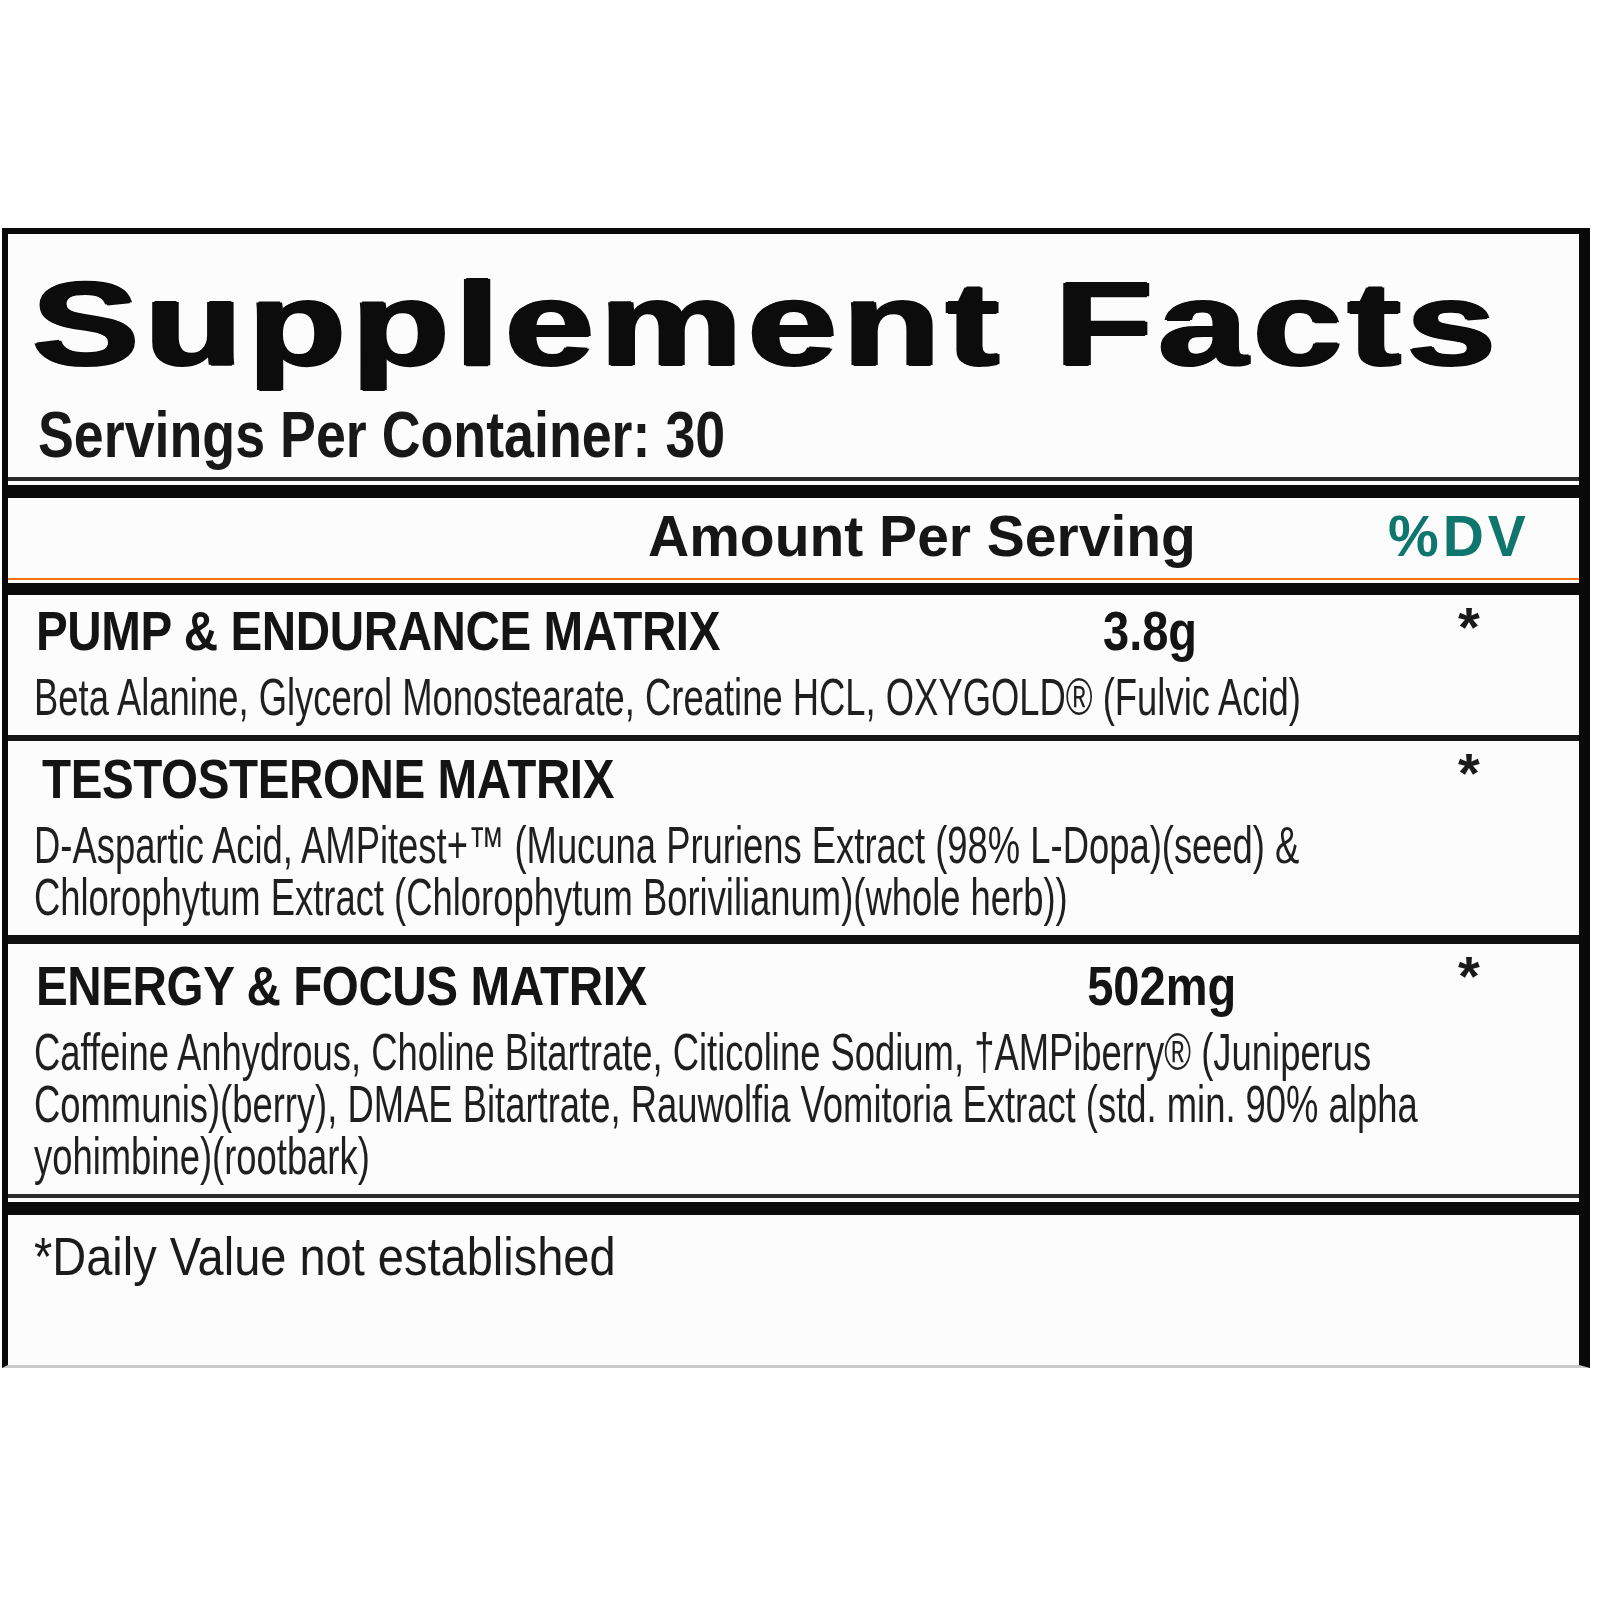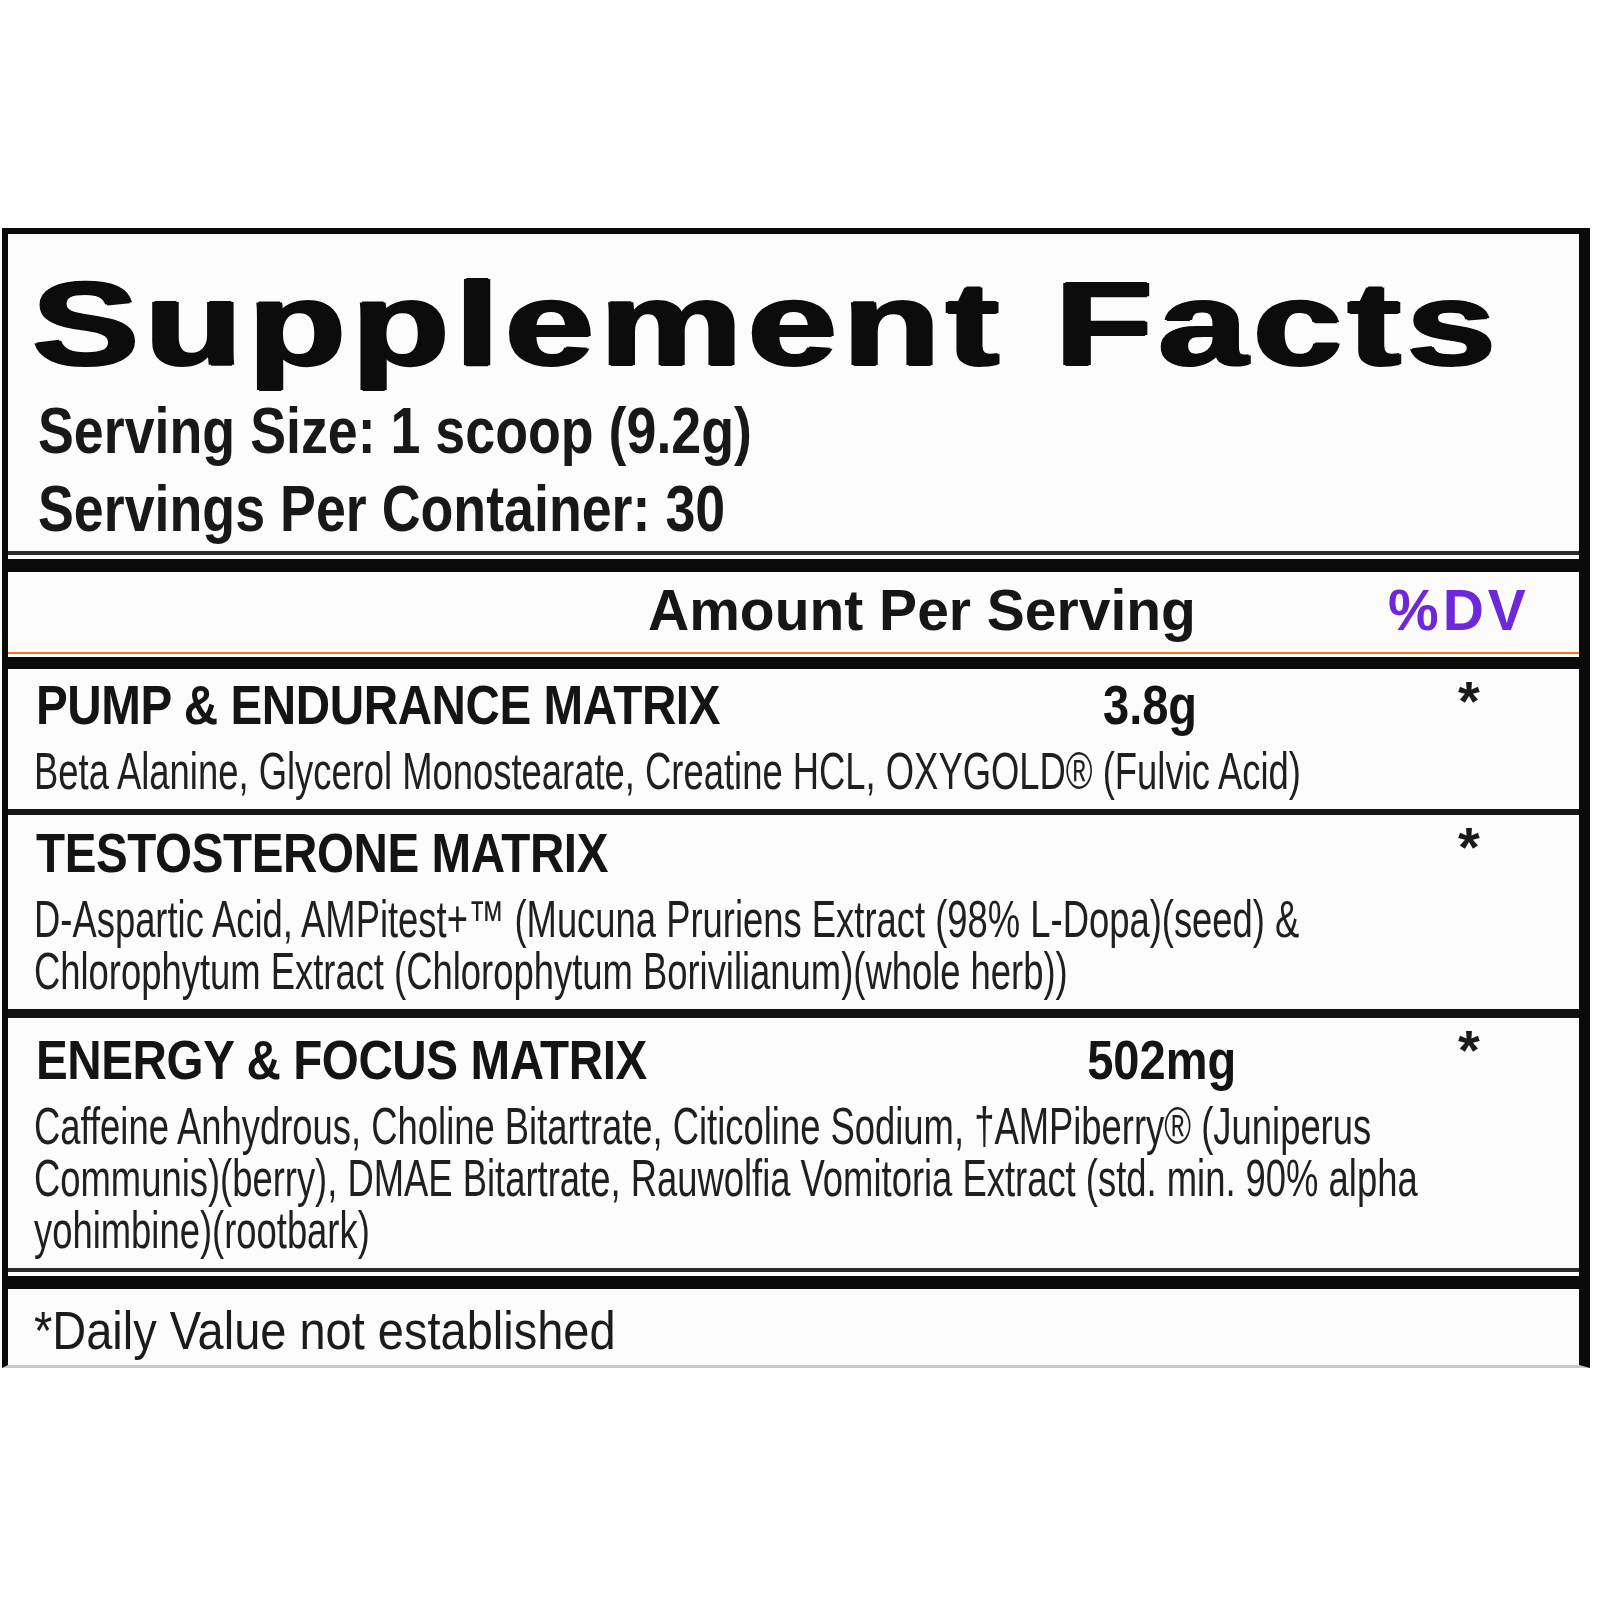--- a/index.html
+++ b/index.html
@@ -93,32 +93,32 @@
     white-space: nowrap;
   }
   .h-dv {
     position: absolute;
     left: 1380px;
     top: 10px;
     font-size: 57px;
     line-height: 57px;
     font-weight: 700;
     letter-spacing: 4px;
-    color: #6d28d9;
+    color: #0f766e;
     white-space: nowrap;
   }
   
   .row { position: relative; }
   .row.edge { border-bottom: 4px solid #2b2b2b; }
   .row-title {
     position: relative;
     padding-top: 8px;
     height: 56px;
   }
-  .row.pad10 .row-title { padding-top: 10px; }
+  .row.pad10 .row-title { padding-top: 10px; padding-left: 6px; }
   .row.pad14 .row-title { padding-top: 14px; }
   .r-name-wrap {
     margin-left: 28px;
     white-space: nowrap;
   }
   .r-name {
     display: inline-block;
     font-size: 56px;
     line-height: 56px;
     font-weight: 700;
@@ -194,23 +194,20 @@
 </head>
 <body>
 
 <div class="canvas">
   <div class="label">
 
     <div class="sec-top">
       <div class="title-line">
         <span class="title">Supplement Facts</span>
       </div>
-      <div class="serv-line">
-        <span class="serv-text">Serving Size: 1 scoop (9.2g)</span>
-      </div>
       <div class="serv-line second">
         <span class="serv-text">Servings Per Container: 30</span>
       </div>
     </div>
     <div class="bar thick13"></div>
 
     <div class="sec-head">
       <span class="h-amt">Amount Per Serving</span>
       <span class="h-dv">%DV</span>
     </div>

